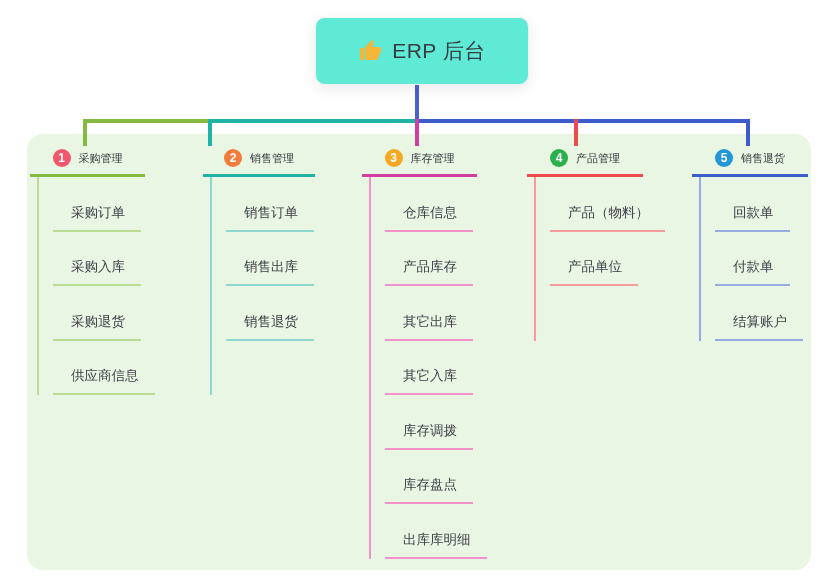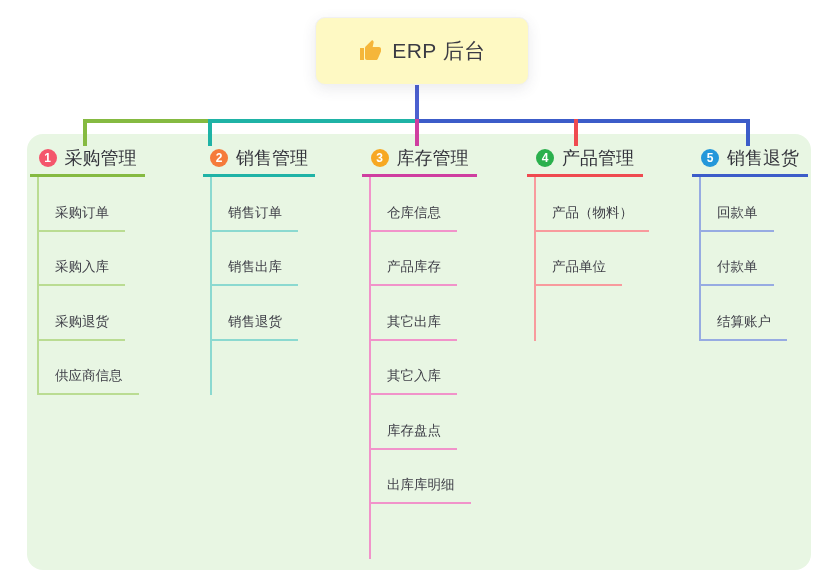--- a/index.html
+++ b/index.html
@@ -5,21 +5,21 @@
   html,body { margin:0; padding:0; background:#ffffff; }
   .canvas {
     position:relative; width:839px; height:588px; overflow:hidden;
     font-family:"Liberation Sans","DejaVu Sans",sans-serif;
     color:#3b3b44; background:#ffffff;
   }
 
   
   .root-card {
     position:absolute; left:315px; top:17px; width:212px; height:66px;
-    background:#fef9c3; border:1px solid #f0f0f3; border-radius:10px;
+    background:#5eead4; border:1px solid #f0f0f3; border-radius:10px;
     box-shadow:0 4px 14px rgba(60,60,80,.10);
     display:flex; align-items:center; justify-content:center; gap:10px;
     z-index:5;
   }
   .root-label { font-size:21px; color:#3b3b44; letter-spacing:.5px; }
   .thumb svg { display:block; }
 
   
   .conn { position:absolute; z-index:2; }
   .root-drop   { left:415px; top:83px;  width:4px; height:40px; background:#4b60d0; }
@@ -61,35 +61,35 @@
     width:18px; height:18px; border-radius:50%; flex:0 0 18px;
     display:flex; align-items:center; justify-content:center;
     color:#fff; font-size:12px; font-weight:bold;
   }
   .b1 .badge { background:#f4566c; }
   .b2 .badge { background:#f57b3b; }
   .b3 .badge { background:#f7a822; }
   .b4 .badge { background:#2bb04d; }
   .b5 .badge { background:#2497da; }
 
-  .blabel { font-size:18px; font-weight:500; color:#34343c; white-space:nowrap; }
+  .blabel { font-size:11px; font-weight:500; color:#34343c; white-space:nowrap; }
 
   .bchildren { position:absolute; left:7px; top:35px; }
   .vline { position:absolute; left:0; top:0; width:2px; }
   .b1 .vline { background:#badc92; height:218px; }
   .b2 .vline { background:#8bd9d0; height:218px; }
   .b3 .vline { background:#f193ca; height:381.5px; }
   .b4 .vline { background:#f89a9d; height:163.5px; }
   .b5 .vline { background:#97abe2; height:163.5px; }
 
   .crow { height:54.5px; display:flex; align-items:flex-end; }
   .clabel {
     width:max-content; white-space:nowrap;
     padding:0 16px 8px 18px; border-bottom:2px solid;
-    font-size:13.5px; color:#3e3e47; cursor:default;
+    font-size:13.5px; color:#3e3e47; cursor:default;margin-left:16px;
   }
   .b1 .clabel { border-color:#badc92; }
   .b2 .clabel { border-color:#8bd9d0;text-align:right; }
   .b3 .clabel { border-color:#f193ca; }
   .b4 .clabel { border-color:#f89a9d; }
   .b5 .clabel { border-color:#97abe2; }
 </style>
 </head>
 <body>
 
@@ -170,20 +170,23 @@
       <div class="crow">
           <div class="clabel">产品库存</div>
         </div>
       <div class="crow">
           <div class="clabel">其它出库</div>
         </div>
       <div class="crow">
           <div class="clabel">其它入库</div>
         </div>
       <div class="crow">
+          <div class="clabel">库存调拨</div>
+        </div>
+      <div class="crow">
           <div class="clabel">库存盘点</div>
         </div>
       <div class="crow">
           <div class="clabel">出库库明细</div>
         </div>
     </div>
   </div>
 
   <div class="branch b4">
     <div class="bhead">

